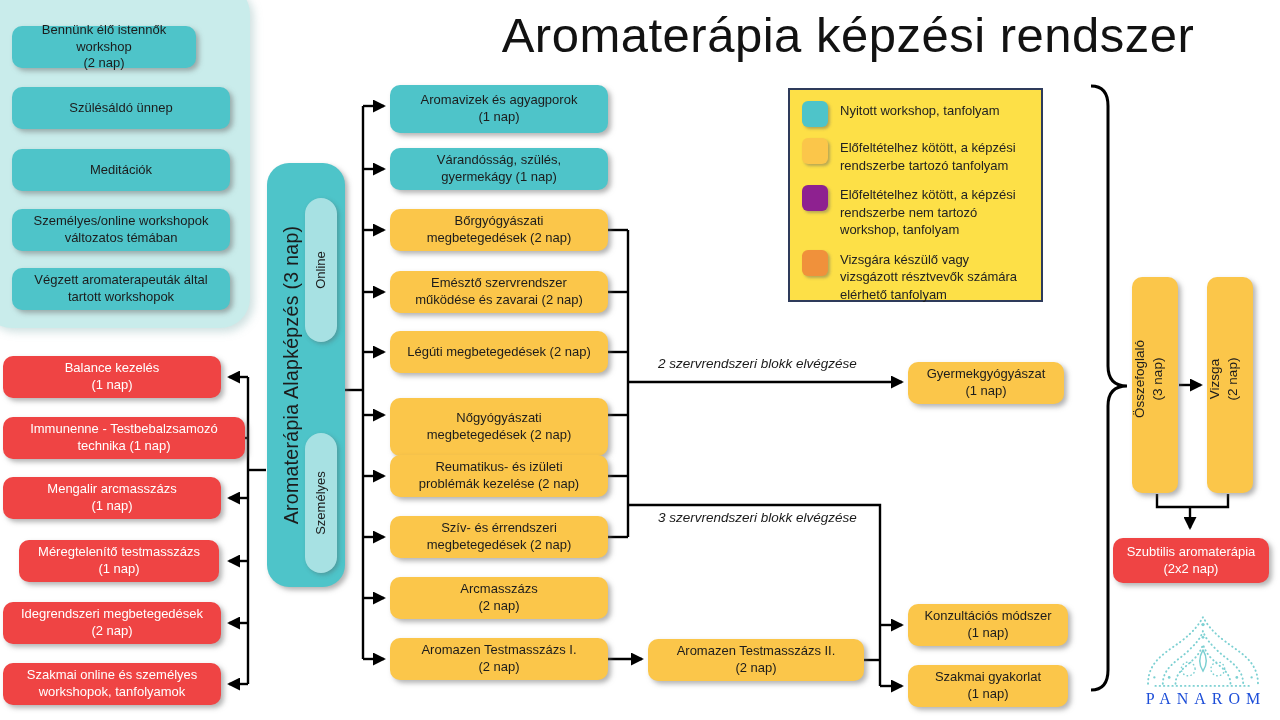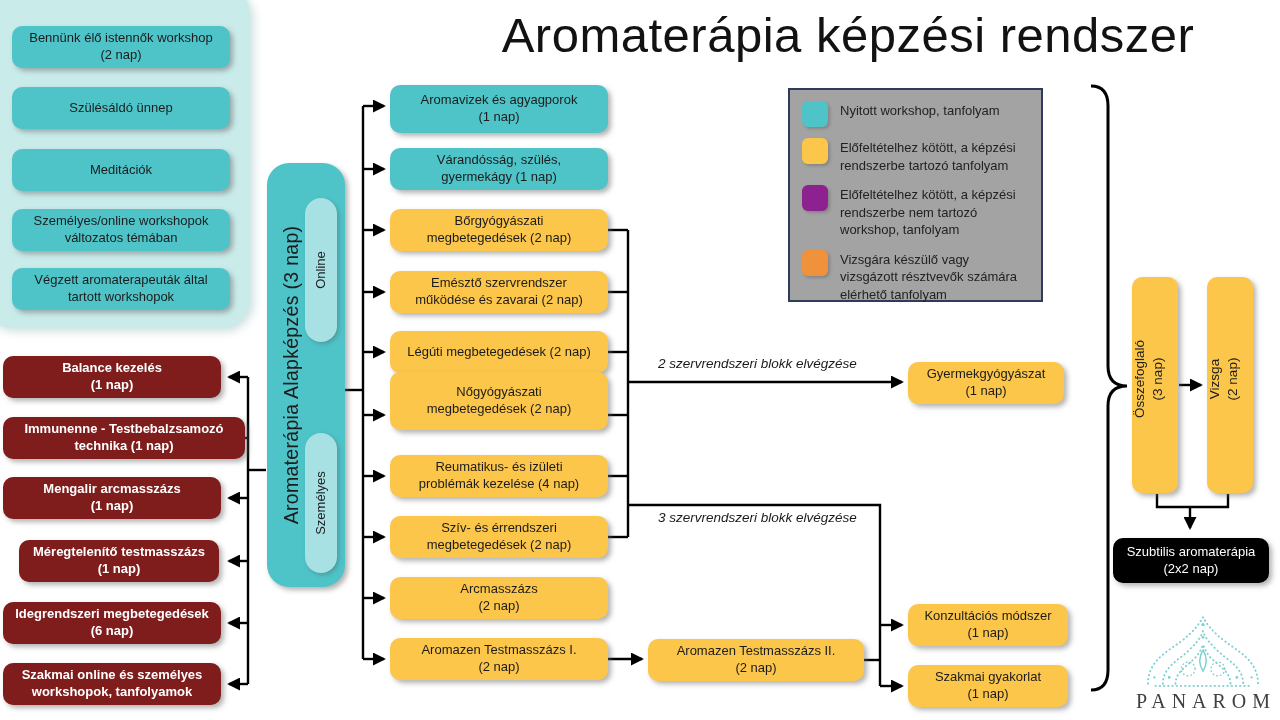--- a/index.html
+++ b/index.html
@@ -19,53 +19,53 @@
     box-shadow:4px 4px 8px rgba(120,170,170,.35);
   }
   .node {
     position:absolute; display:flex; align-items:center; justify-content:center;
     text-align:center; white-space:pre-line; font-size:13px; line-height:1.28;
     color:#1c1c1c; border-radius:10px; padding:2px 6px; box-sizing:border-box;
     box-shadow:3px 3px 5px rgba(105,105,105,.5);
   }
   .teal   { background:#4EC4C9; }
   .yellow { background:#FBC64A; }
-  .purple { background:#7f1d1d; color:#ffffff;font-weight:bold; }
-  .orange { background:#000000; color:#ffffff; }
+  .purple { background:#ef4444; color:#ffffff; }
+  .orange { background:#ef4444; color:#ffffff; }
   .corebox { border-radius:22px; }
   .pill {
     position:absolute; background:#A7E1E3; border-radius:16px;
     box-shadow:2px 2px 4px rgba(80,80,80,.35);
   }
   .rot {
     position:absolute; transform:translate(-50%,-50%) rotate(-90deg);
     white-space:pre-line; text-align:center; color:#1c1c1c;
   }
   .rot-core { font-size:19.5px; letter-spacing:0.3px; }
   .rot-pill { font-size:13px; }
   .rot-final { font-size:13.5px; line-height:1.3; }
   .note {
     position:absolute; font-style:italic; font-size:13.5px; color:#1a1a1a;
     white-space:nowrap;
   }
   .legend {
     position:absolute; left:788px; top:88px; width:255px; height:214px;
-    background:#a3a3a3; border:2.5px solid #2E3B5B; box-sizing:border-box;
+    background:#fde047; border:2.5px solid #2E3B5B; box-sizing:border-box;
     display:flex; flex-direction:column; gap:11px; padding:11px 12px;
   }
   .legend-item { display:flex; gap:12px; align-items:flex-start; }
   .swatch {
     width:26px; height:26px; border-radius:6px; flex:0 0 auto;
     box-shadow:2px 2px 3px rgba(100,100,100,.45);
   }
   .legend-label { font-size:13px; line-height:1.35; color:#222222; padding-top:1px; }
   .logo { position:absolute; left:1128px; top:614px; width:150px; height:100px; text-align:center; }
   .logo-brand {
-    font-family:"Liberation Serif", serif; font-size:20px; letter-spacing:6px;
-    color:#404040; margin-top:-2px; padding-left:6px;
+    font-family:"Liberation Serif", serif; font-size:16px; letter-spacing:6px;
+    color:#1d4ed8; margin-top:-2px; padding-left:6px;
   }
 </style>
 </head>
 <body>
 
 <div class="canvas">
 
   <svg class="overlay" width="1280" height="720" viewBox="0 0 1280 720">
     <defs>
       <marker id="arr" viewBox="0 0 10 10" refX="8.5" refY="5" markerWidth="13" markerHeight="13" orient="auto" markerUnits="userSpaceOnUse">
@@ -115,39 +115,39 @@
       <path d="M1091 86 Q1108 86 1108 106 L1108 366 Q1108 386 1127 386 Q1108 386 1108 406 L1108 670 Q1108 690 1091 690" stroke-width="3"></path>
       <path d="M1179 385 L1201 385" stroke-width="2.4" marker-end="url(#arr)"></path>
       <path d="M1157 494 L1157 507 L1228 507 L1228 494" stroke-width="2.4"></path>
       <path d="M1190 507 L1190 528" stroke-width="2.4" marker-end="url(#arr)"></path>
     </g>
   </svg>
 
   <div class="title">Aromaterápia képzési rendszer</div>
 
   <div class="panel"></div>
-  <div class="node teal" style="left:12px; top:26px;  width:218px; height:42px;"><span>Bennünk élő istennők workshop
+  <div class="node teal" style="left:12px; top:26px;  width:184px; height:42px;"><span>Bennünk élő istennők workshop
 (2 nap)</span></div>
   <div class="node teal" style="left:12px; top:87px;  width:218px; height:42px;align-items:center;"><span>Szülésáldó ünnep</span></div>
   <div class="node teal" style="left:12px; top:149px; width:218px; height:42px;"><span>Meditációk</span></div>
   <div class="node teal" style="left:12px; top:209px; width:218px; height:42px;"><span>Személyes/online workshopok
 változatos témában</span></div>
   <div class="node teal" style="left:12px; top:268px; width:218px; height:42px;"><span>Végzett aromaterapeuták által
 tartott workshopok</span></div>
 
   <div class="node purple" style="left:3px; top:356px; width:218px; height:42px;"><span>Balance kezelés
 (1 nap)</span></div>
   <div class="node purple" style="left:3px; top:417px; width:242px; height:42px;"><span>Immunenne - Testbebalzsamozó
 technika (1 nap)</span></div>
   <div class="node purple" style="left:3px; top:477px; width:218px; height:42px;"><span>Mengalir arcmasszázs
 (1 nap)</span></div>
   <div class="node purple" style="left:19px; top:540px; width:200px; height:42px;"><span>Méregtelenítő testmasszázs
 (1 nap)</span></div>
   <div class="node purple" style="left:3px; top:602px; width:218px; height:42px;"><span>Idegrendszeri megbetegedések
-(6 nap)</span></div>
+(2 nap)</span></div>
   <div class="node purple" style="left:3px; top:663px; width:218px; height:42px;"><span>Szakmai online és személyes
 workshopok, tanfolyamok</span></div>
 
   <div class="node teal corebox" style="left:267px; top:163px; width:78px; height:424px;">
     <span class="rot rot-core" style="left:24px; top:212px; width:420px;">Aromaterápia Alapképzés (3 nap)</span>
     <div class="pill" style="left:38px; top:35px; width:32px; height:144px;">
       <span class="rot rot-pill" style="left:16px; top:72px; width:140px;">Online</span>
     </div>
     <div class="pill" style="left:38px; top:270px; width:32px; height:140px;">
       <span class="rot rot-pill" style="left:16px; top:70px; width:136px;">Személyes</span>
@@ -156,24 +156,24 @@
 
   <div class="node teal" style="left:390px; top:85px;  width:218px; height:48px;"><span>Aromavizek és agyagporok
 (1 nap)</span></div>
   <div class="node teal" style="left:390px; top:148px; width:218px; height:42px;"><span>Várandósság, szülés,
 gyermekágy (1 nap)</span></div>
   <div class="node yellow" style="left:390px; top:209px; width:218px; height:42px;"><span>Bőrgyógyászati
 megbetegedések (2 nap)</span></div>
   <div class="node yellow" style="left:390px; top:271px; width:218px; height:42px;"><span>Emésztő szervrendszer
 működése és zavarai (2 nap)</span></div>
   <div class="node yellow" style="left:390px; top:331px; width:218px; height:42px;"><span>Légúti megbetegedések (2 nap)</span></div>
-  <div class="node yellow" style="left:390px; top:372px; width:218px; height:58px;"><span>Nőgyógyászati
+  <div class="node yellow" style="left:390px; top:398px; width:218px; height:58px;"><span>Nőgyógyászati
 megbetegedések (2 nap)</span></div>
   <div class="node yellow" style="left:390px; top:455px; width:218px; height:42px;"><span>Reumatikus- és izületi
-problémák kezelése (4 nap)</span></div>
+problémák kezelése (2 nap)</span></div>
   <div class="node yellow" style="left:390px; top:516px; width:218px; height:42px;"><span>Szív- és érrendszeri
 megbetegedések (2 nap)</span></div>
   <div class="node yellow" style="left:390px; top:577px; width:218px; height:42px;"><span>Arcmasszázs
 (2 nap)</span></div>
   <div class="node yellow" style="left:390px; top:638px; width:218px; height:42px;"><span>Aromazen Testmasszázs I.
 (2 nap)</span></div>
 
   <div class="note" style="left:658px; top:356px;">2 szervrendszeri blokk elvégzése</div>
   <div class="note" style="left:658px; top:510px;">3 szervrendszeri blokk elvégzése</div>
 

